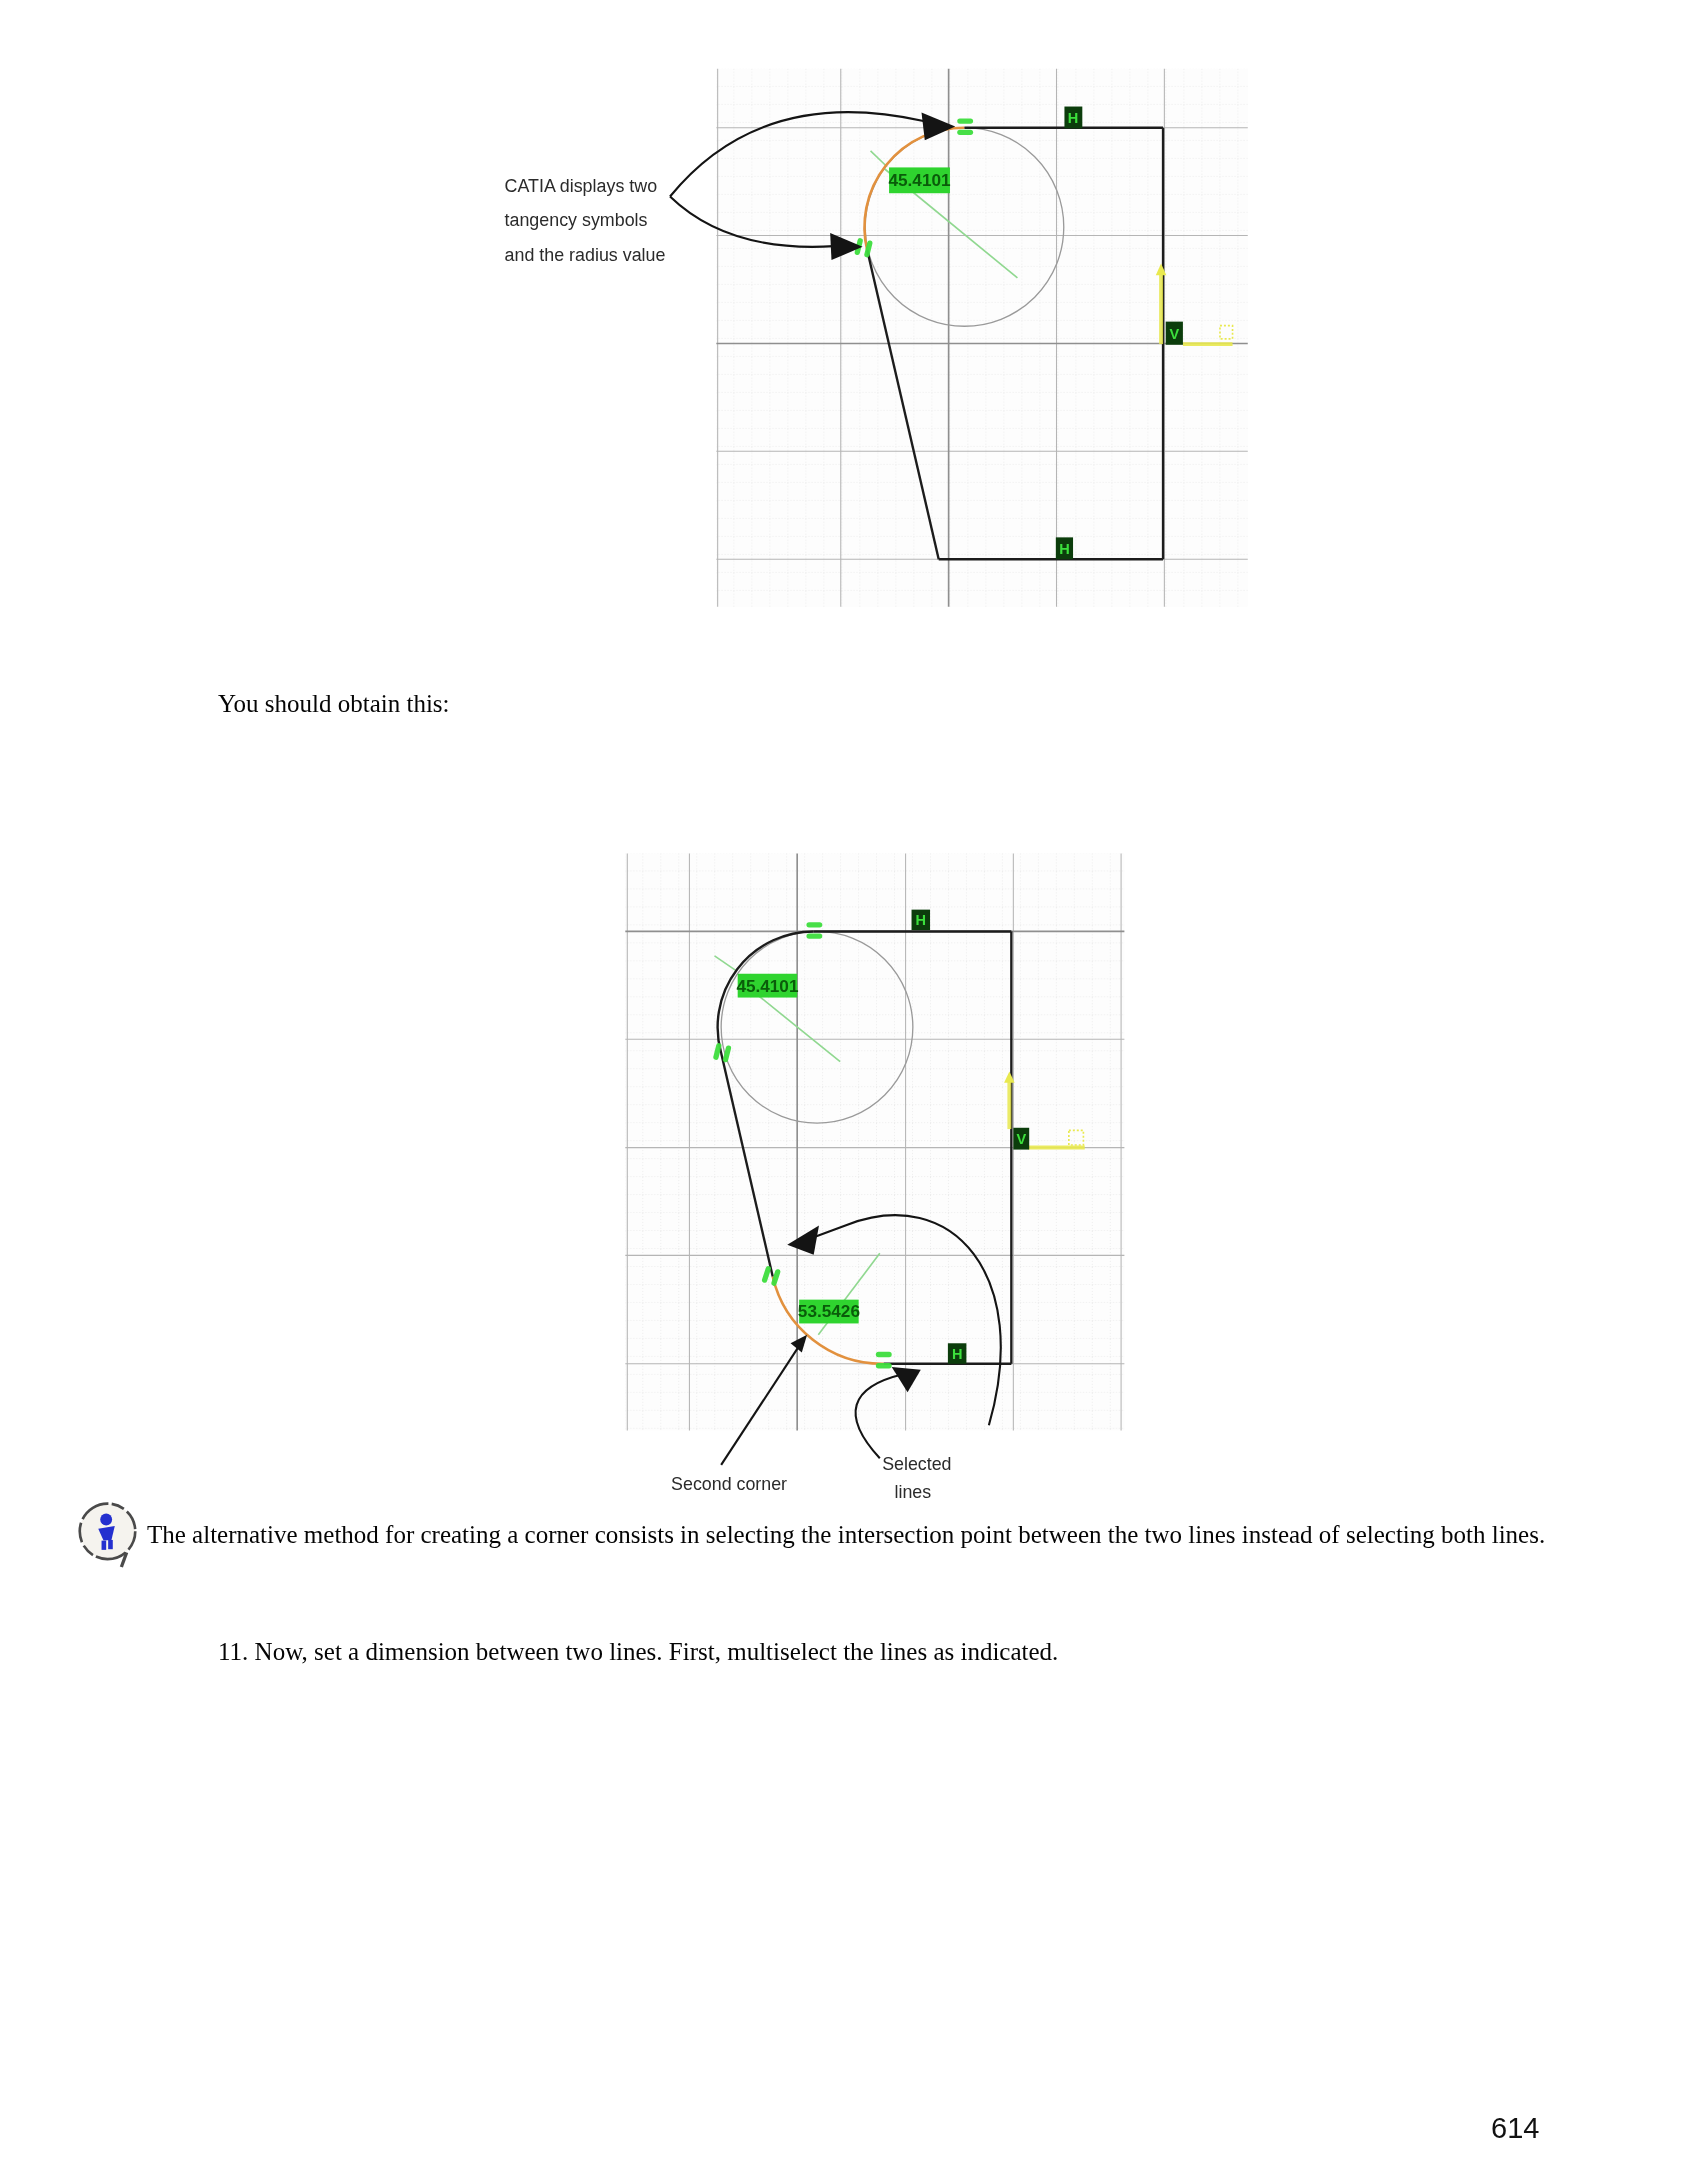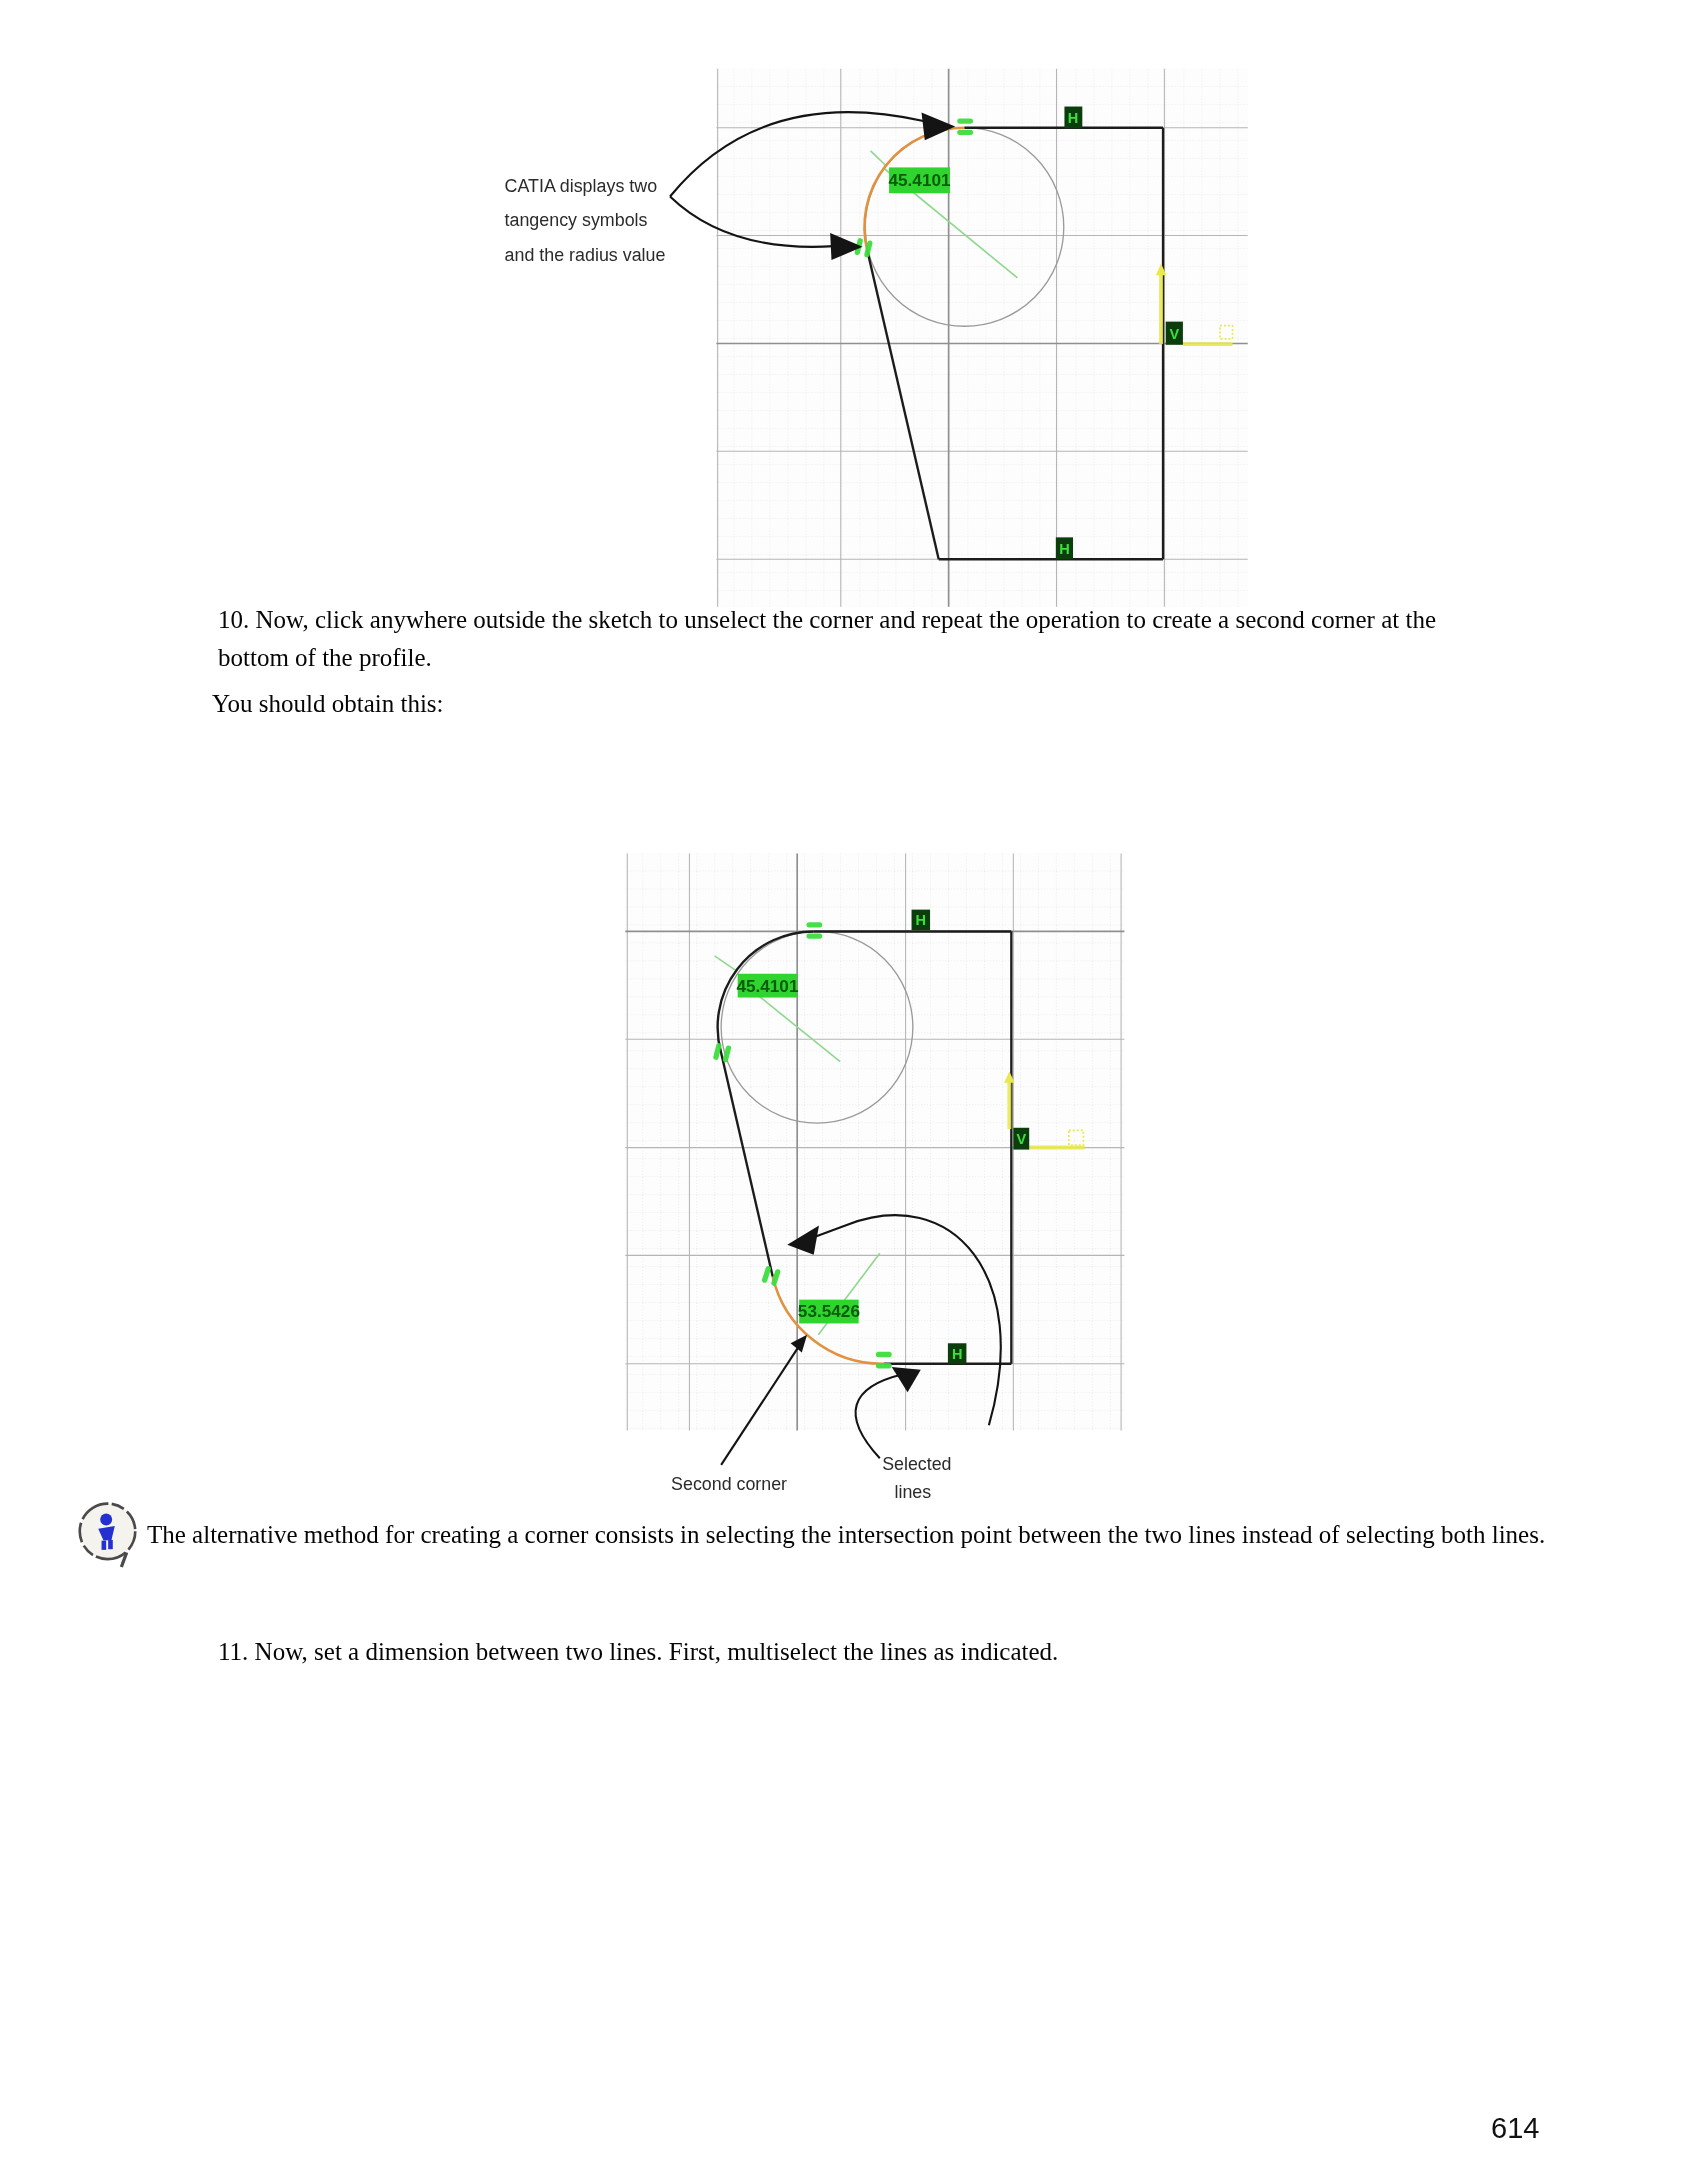--- a/index.html
+++ b/index.html
@@ -100,22 +100,21 @@
     <polygon fill="#141414" points="703,91 652,70 657,112"></polygon>
     <polygon fill="#141414" points="563,273 514,252 516,293"></polygon>
 
     <g>
       <text class="figlabel" x="22" y="190">CATIA displays two</text>
       <text class="figlabel" x="22" y="242">tangency symbols</text>
       <text class="figlabel" x="22" y="294">and the radius value</text>
     </g>
   </svg>
 
-  <div class="bodytext" style="left:218px;top:601px;width:1277px">10. Now, click anywhere outside the sketch to unselect the corner and repeat the operation to create a second corner at the bottom of the profile.</div>
-  <div class="bodytext" style="left:212px;top:685px;width:1277px">You should obtain this:</div>
+  <div class="bodytext" style="left:218px;top:685px;width:1277px">You should obtain this:</div>
 
   <svg style="left:622px;top:850px" width="509" height="658" viewBox="0 0 770 995">
     <defs>
       <pattern id="grid2" x="5" y="5" width="27.2" height="27.2" patternUnits="userSpaceOnUse">
         <path d="M 27.2 0 L 27.2 27.2 L 0 27.2" fill="none" stroke="#c9c9c9" stroke-width="1" stroke-dasharray="1.5 3"></path>
       </pattern>
     </defs>
 
     <g>
       <rect x="5" y="5" width="755" height="873" fill="#fdfdfd"></rect>

